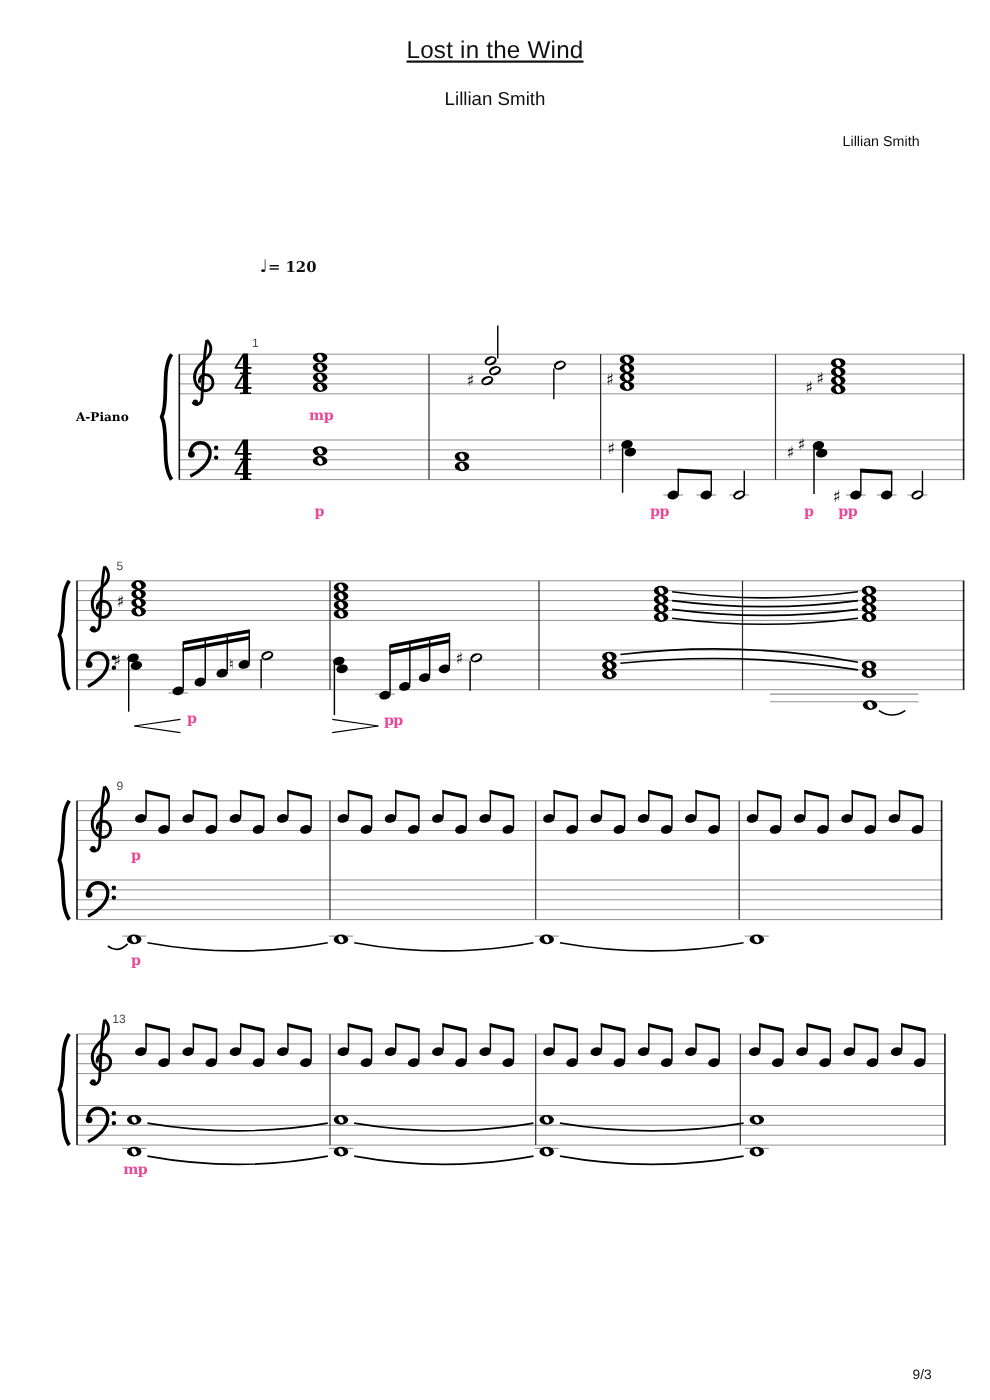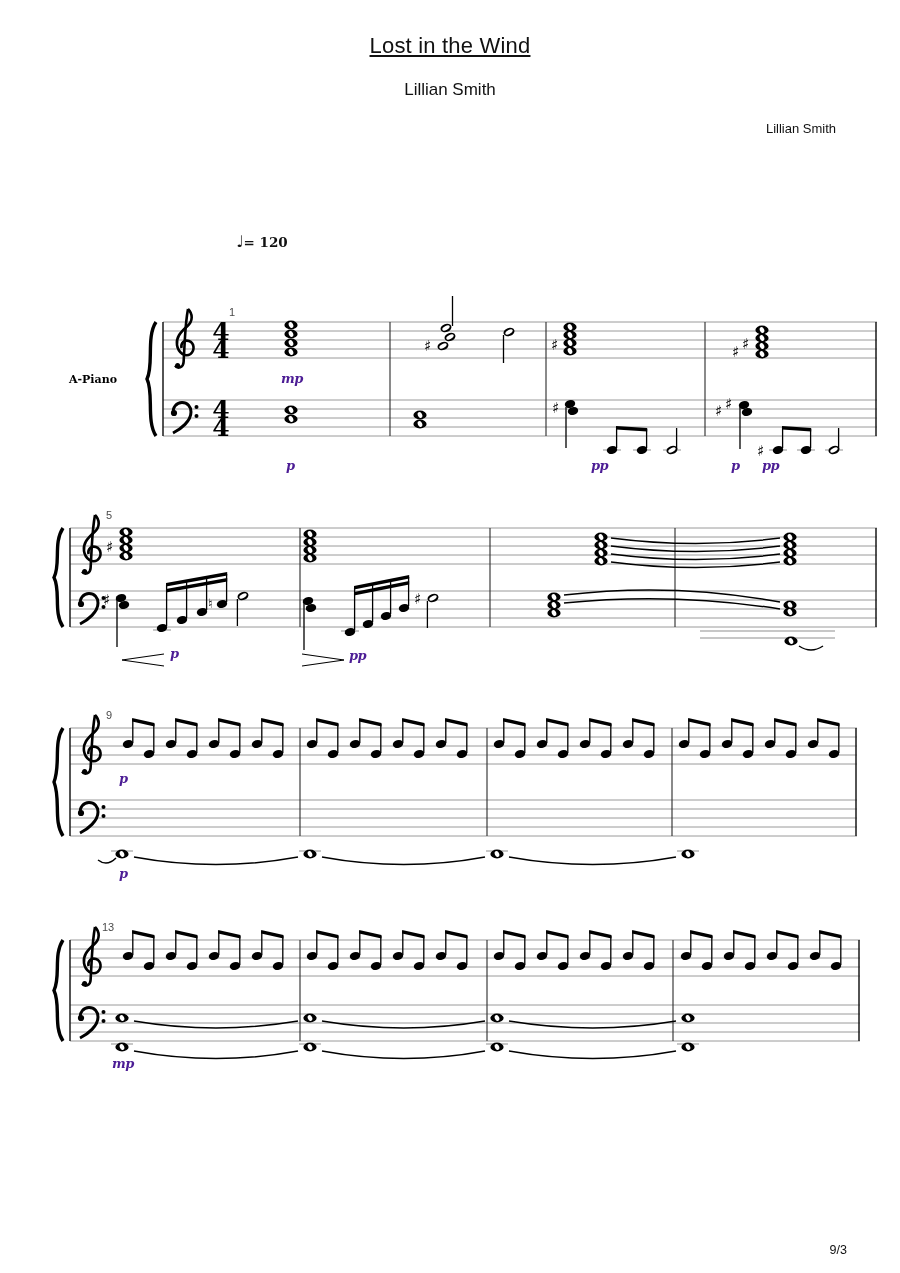--- a/index.html
+++ b/index.html
@@ -9,22 +9,22 @@
          font-size:22px;font-weight:400;letter-spacing:.2px;text-decoration:underline;}
   .subtitle{position:absolute;top:80px;left:0;width:100%;text-align:center;font-size:17px;}
   .composer{position:absolute;top:121px;right:64px;font-size:13px;}
   .pagenum{position:absolute;top:1243px;right:53px;font-size:12.5px;}
   .tempo{position:absolute;top:232px;left:236px;white-space:nowrap;}
   .tempo .glyph{font-family:"DejaVu Sans",sans-serif;font-size:16px;font-weight:700;}
   .tempo .val{font-family:"DejaVu Serif",serif;font-weight:700;font-size:13.5px;}
   .instr{position:absolute;top:373px;left:69px;font-family:"DejaVu Serif",serif;
          font-weight:700;font-size:11px;color:#000;}
   .mnum{position:absolute;font-size:11px;color:#4a4a4a;}
-  .dyn{position:absolute;font-family:"DejaVu Serif",serif;font-style:italic;font-weight:700;
-       font-size:13px;color:#4c1d95;letter-spacing:-.5px;}
+  .dyn{position:absolute;font-family:"DejaVu Serif",serif;font-weight:700;
+       font-size:13px;color:#ec4899;letter-spacing:-.5px;}
   svg.score{position:absolute;left:0;top:280px;}
   svg .staff{stroke:#8f8f8f;stroke-width:0.9;}
   svg .ledg{stroke:#8f8f8f;stroke-width:1;}
   svg .bar{stroke:#2a2a2a;stroke-width:1.1;}
   svg .edge{stroke:#1a1a1a;stroke-width:1.5;}
   svg .stem{stroke:#000;stroke-width:1.3;}
   svg .tie{stroke:#000;stroke-width:1.5;fill:none;}
   svg .hairpin{stroke:#000;stroke-width:1.1;}
   svg .brace{stroke:#000;stroke-width:3.4;fill:none;}
   svg .acc{font-family:"DejaVu Sans",sans-serif;font-size:15px;fill:#000;}

